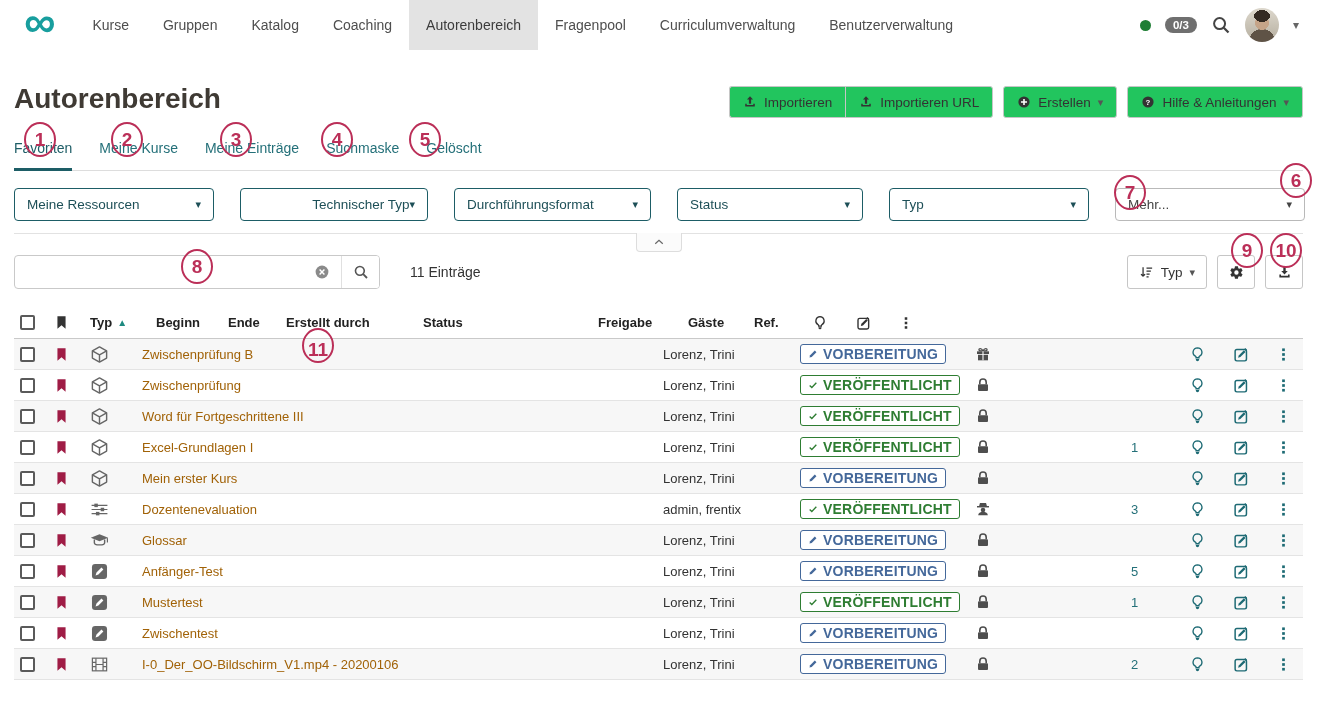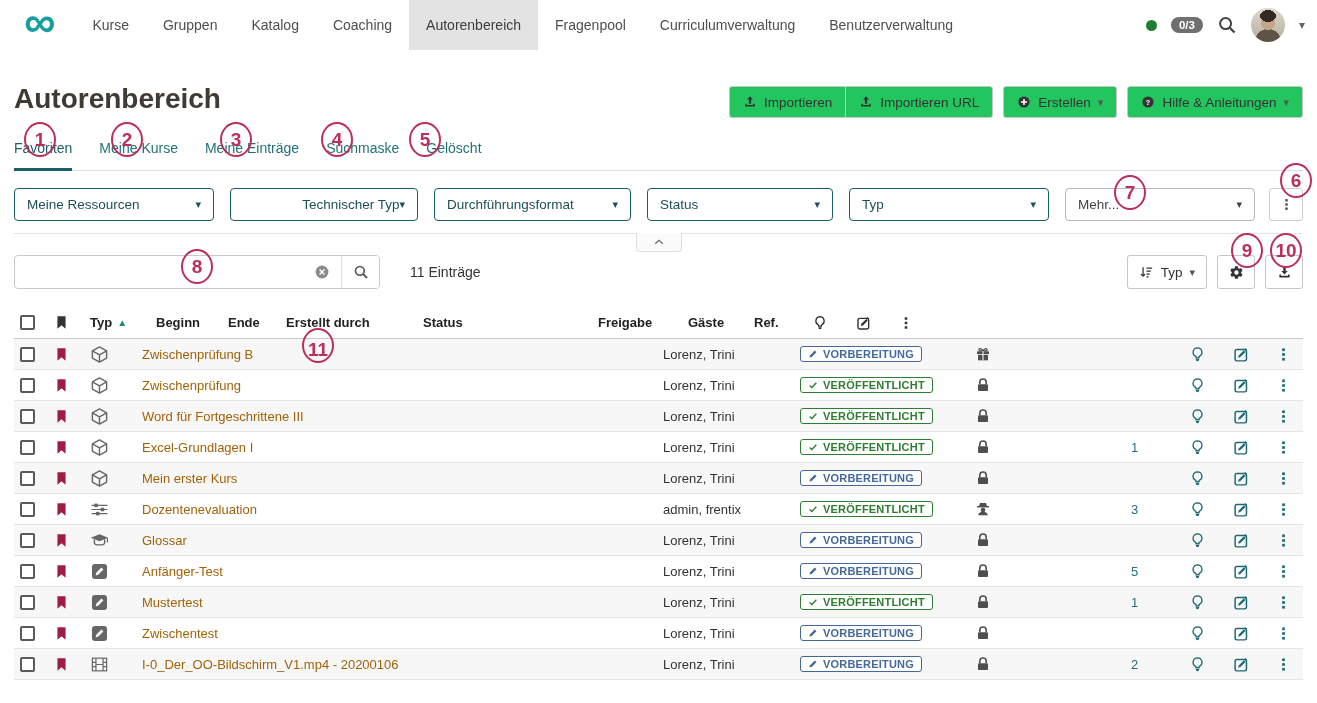--- a/index.html
+++ b/index.html
@@ -6,21 +6,21 @@
   *{box-sizing:border-box;margin:0;padding:0;}
   html,body{width:1317px;height:703px;overflow:hidden;background:#fff;
     font-family:"Liberation Sans","DejaVu Sans",sans-serif;color:#333;}
   .page{position:relative;width:1317px;height:703px;}
 
   
   .navbar{display:flex;align-items:center;height:50px;padding-left:24px;background:#fff;}
   .logo{font-size:44px;font-weight:bold;color:#189e9e;line-height:44px;margin-right:20px;margin-top:-6px;cursor:pointer;}
   .nav-item{display:flex;align-items:center;height:50px;padding:0 17px;font-size:14px;color:#4e4e4e;cursor:pointer;white-space:nowrap;}
   .nav-item.active{background:#e3e3e3;color:#3c3c3c;}
-  .nav-right{margin-left:auto;display:flex;align-items:center;gap:14px;padding-right:12px;}
+  .nav-right{margin-left:auto;display:flex;align-items:center;gap:14px;padding-right:18px;}
   .dot{width:11px;height:11px;border-radius:50%;background:#1e7e34;}
   .pill{background:#6f6f6f;color:#fff;font-size:11.5px;font-weight:bold;border-radius:9px;padding:2px 8px;cursor:pointer;}
   .navsearch{width:20px;height:20px;color:#444;cursor:pointer;}
   .avatar{width:34px;height:34px;border-radius:50%;cursor:pointer;background:
     radial-gradient(ellipse 13px 10px at 17px 8px,#332a22 0 60%,transparent 61%),
     radial-gradient(circle 7px at 17px 15px,#c5a488 0 99%,transparent 100%),
     radial-gradient(ellipse 12px 10px at 17px 31px,#5f5346 0 99%,transparent 100%),
     linear-gradient(180deg,#ddd8cd,#b5ae9f);}
   .cdown{font-size:11px;color:#555;line-height:1;}
   .nav-caret{cursor:pointer;font-size:12px;color:#666;}
@@ -95,21 +95,21 @@
   .c-ref{width:56px;padding-left:12px;}
   .c-act{width:44px;justify-content:center;}
   .c-menu{width:40px;justify-content:center;}
   .cb{width:15px;height:15px;border:2px solid #5a5a5a;border-radius:2px;background:#fff;cursor:pointer;}
   .bm{color:#9f1c45;width:15px;height:17px;cursor:pointer;}
   .bm.hdr{color:#333;}
   .tyic{color:#666;width:19px;height:19px;}
   .rlink{color:#a16207;text-decoration:none;cursor:pointer;white-space:nowrap;}
   .sortcaret{color:#1d8a80;font-size:10px;margin-left:5px;}
   .badge{display:inline-flex;align-items:center;gap:5px;border:1.5px solid;border-radius:3px;
-    padding:1px 7px;font-size:11px;font-weight:bold;letter-spacing:.2px;background:#fff;white-space:nowrap;}
+    padding:1px 7px;font-size:14px;font-weight:bold;letter-spacing:.2px;background:#fff;white-space:nowrap;}
   .badge.prep{color:#44689a;border-color:#44689a;}
   .badge.pub{color:#2e7d32;border-color:#2e7d32;}
   .badge svg{width:10px;height:10px;}
   .aic{color:#4e4e4e;width:16px;height:16px;}
   .act{color:#1d6a74;width:17px;height:17px;cursor:pointer;}
   .hact{color:#333;width:16px;height:16px;}
   .ref{color:#247079;text-decoration:none;cursor:pointer;}
 
   
   .annotations{position:absolute;inset:0;pointer-events:none;z-index:60;}
@@ -298,21 +298,21 @@
         <div class="tab"><span>Meine Kurse</span></div>
 
         <div class="tab"><span>Meine Einträge</span></div>
 
         <div class="tab"><span>Suchmaske</span></div>
 
         <div class="tab"><span>Gelöscht</span></div>
       </div>
 
     <div class="filters">
-      <div style="display:flex;gap:16px">
+      <div style="display:flex;gap:26px">
 
           <button class="fsel teal" style="width: 200px;">
             <span>Meine Ressourcen</span>
             <span class="cdown">▾</span>
           </button>
 
           <button class="fsel teal" style="width: 188px; justify-content: flex-end;">
             <span>Technischer Typ</span>
             <span class="cdown">▾</span>
           </button>

